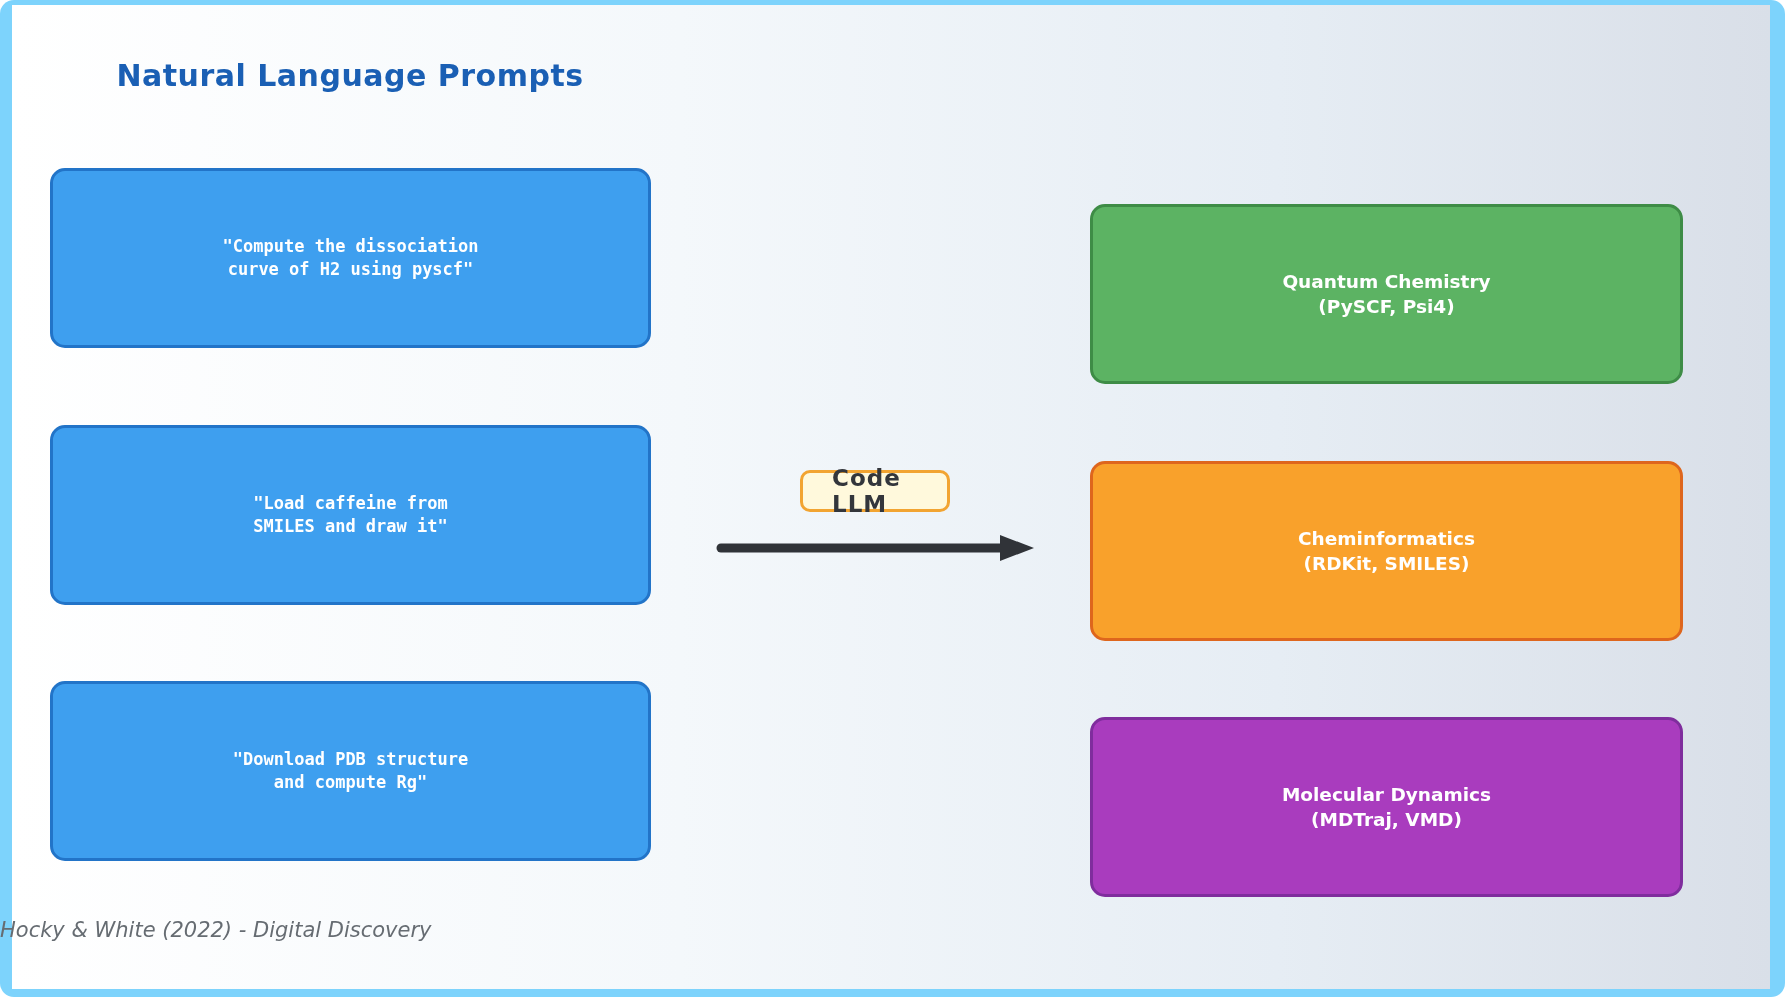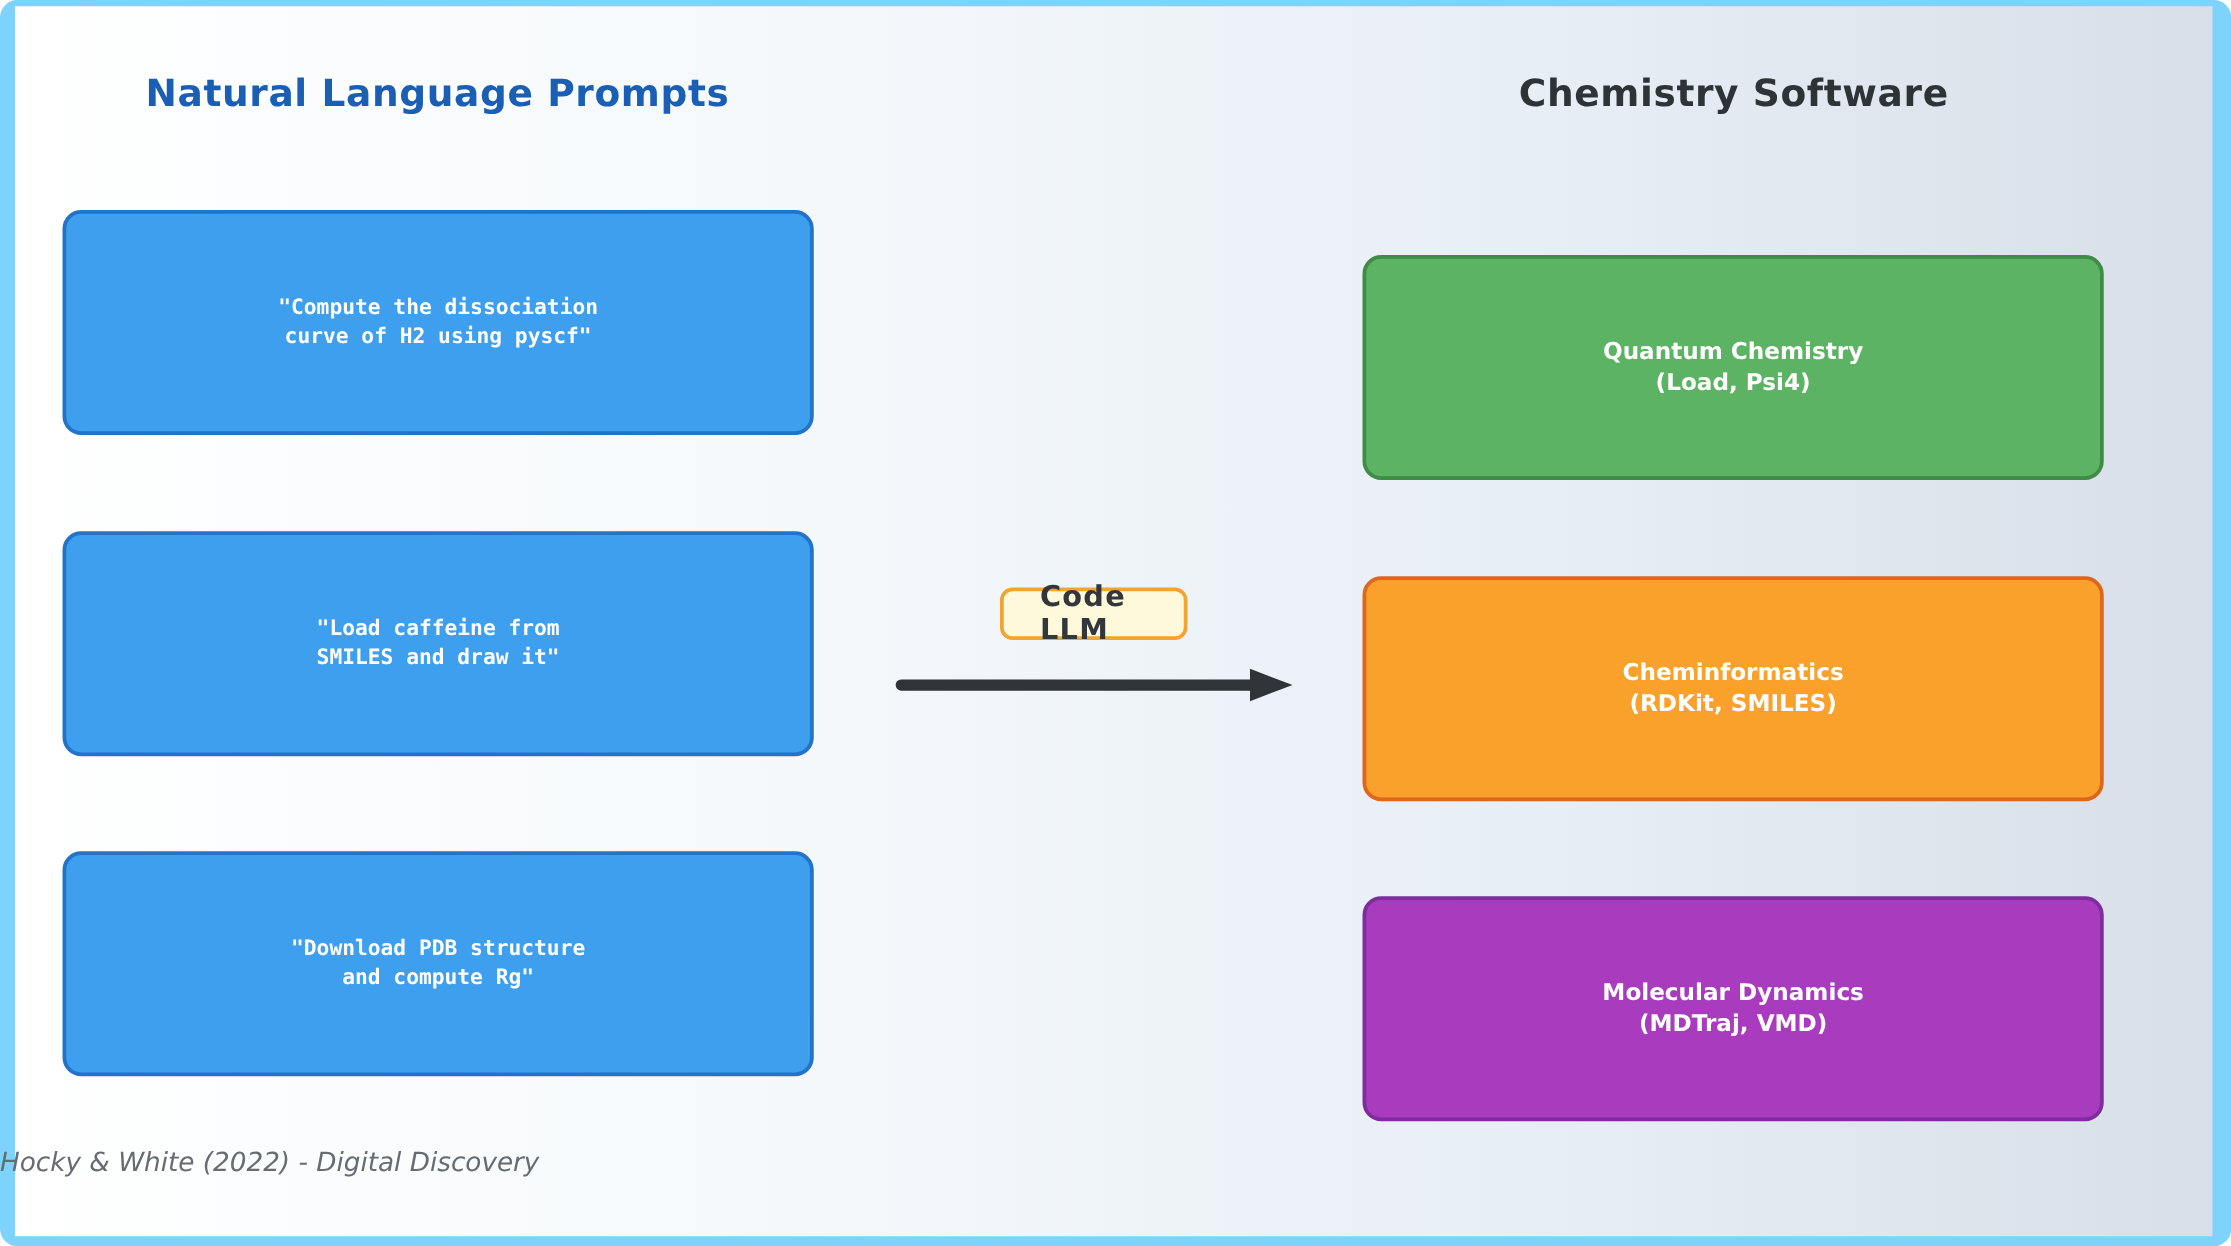--- a/index.html
+++ b/index.html
@@ -102,40 +102,39 @@
 </style>
 </head>
 <body>
 
 <div id="canvas">
 
   <div class="figure-bg"></div>
 
   <div class="col-title left" style="color: rgb(26, 95, 180);">Natural Language Prompts</div>
 
-  <div class="col-title right" style="color: rgb(46, 51, 56);">Chemistry Software</div>
 
   <div class="flow-box left-box row1" style="background-color: rgb(62, 159, 239); border-color: rgb(34, 116, 200);">
     <div>"Compute the dissociation</div>
     <div>curve of H2 using pyscf"</div>
   </div>
 
   <div class="flow-box left-box row2" style="background-color: rgb(62, 159, 239); border-color: rgb(34, 116, 200);">
     <div>"Load caffeine from</div>
     <div>SMILES and draw it"</div>
   </div>
 
   <div class="flow-box left-box row3" style="background-color: rgb(62, 159, 239); border-color: rgb(34, 116, 200);">
     <div>"Download PDB structure</div>
     <div>and compute Rg"</div>
   </div>
 
   <div class="flow-box right-box row1" style="background-color: rgb(92, 179, 99); border-color: rgb(62, 140, 70);">
     <div>Quantum Chemistry</div>
-    <div>(Load, Psi4)</div>
+    <div>(PySCF, Psi4)</div>
   </div>
 
   <div class="flow-box right-box row3" style="background-color: rgb(169, 60, 190); border-color: rgb(127, 45, 157);">
     <div>Molecular Dynamics</div>
     <div>(MDTraj, VMD)</div>
   </div>
 
   <div class="flow-box right-box row2" style="background-color: rgb(249, 161, 43); border-color: rgb(222, 102, 29);">
     <div>Cheminformatics</div>
     <div>(RDKit, SMILES)</div>

